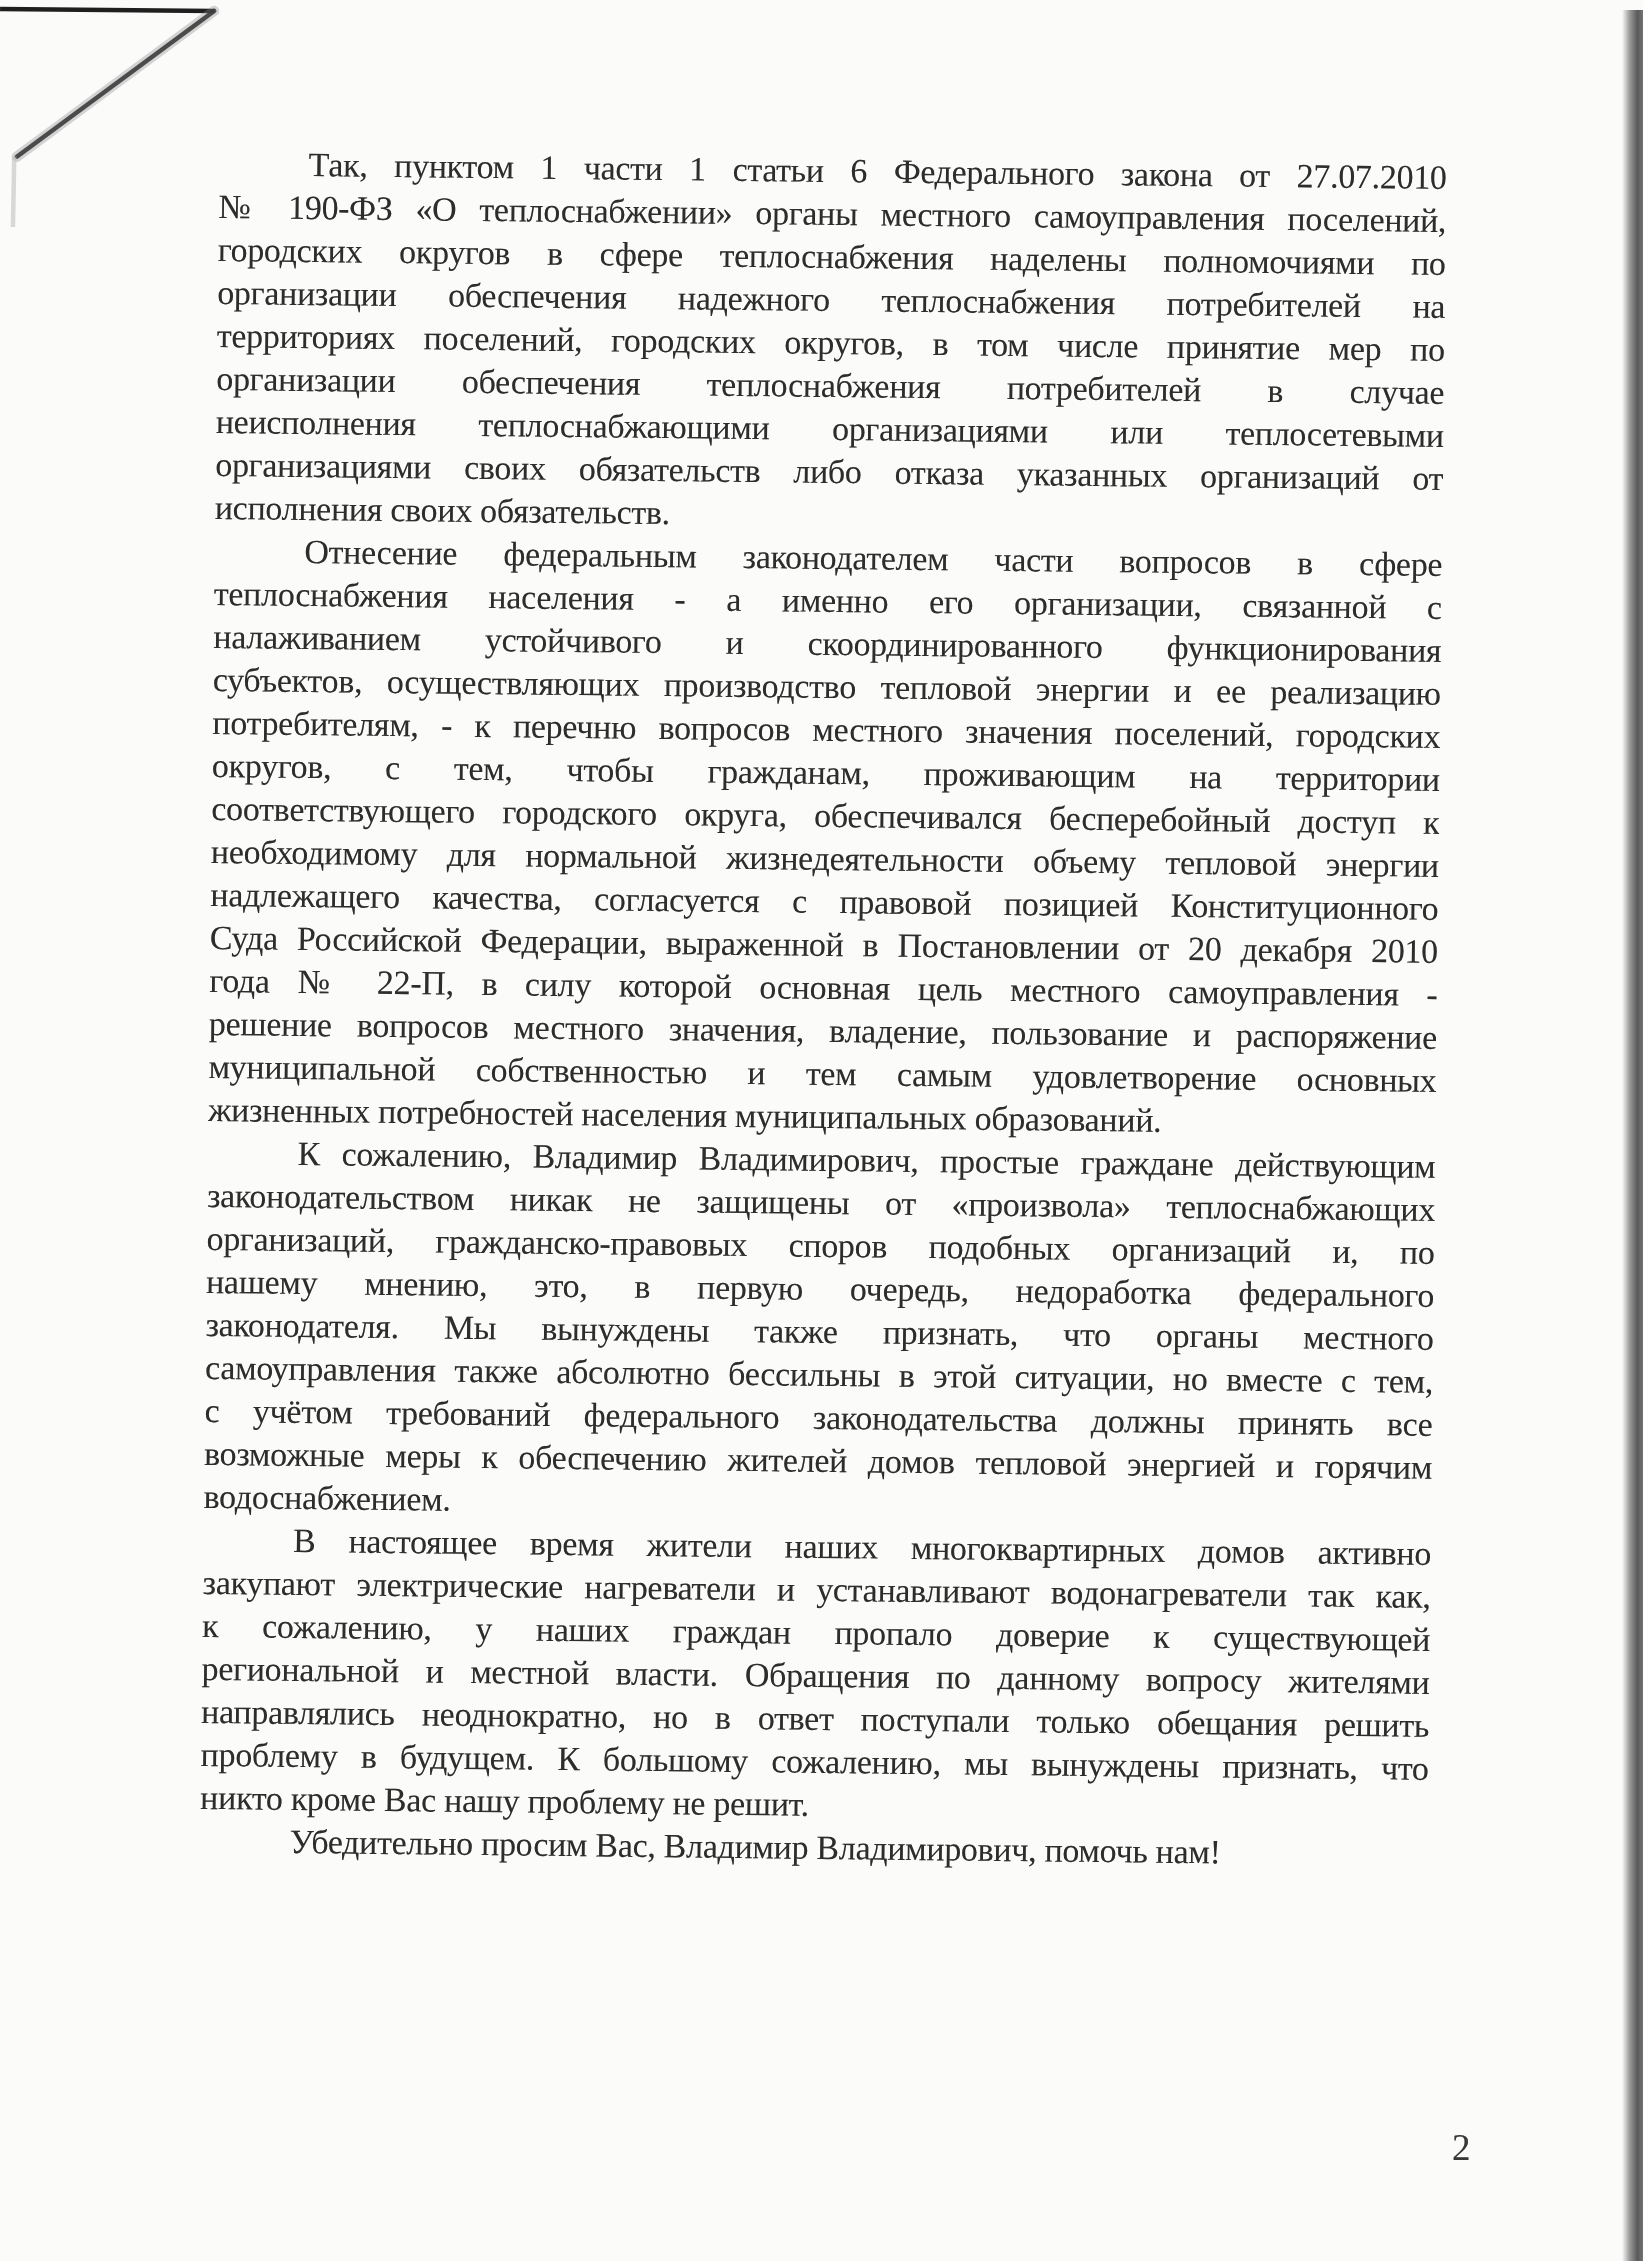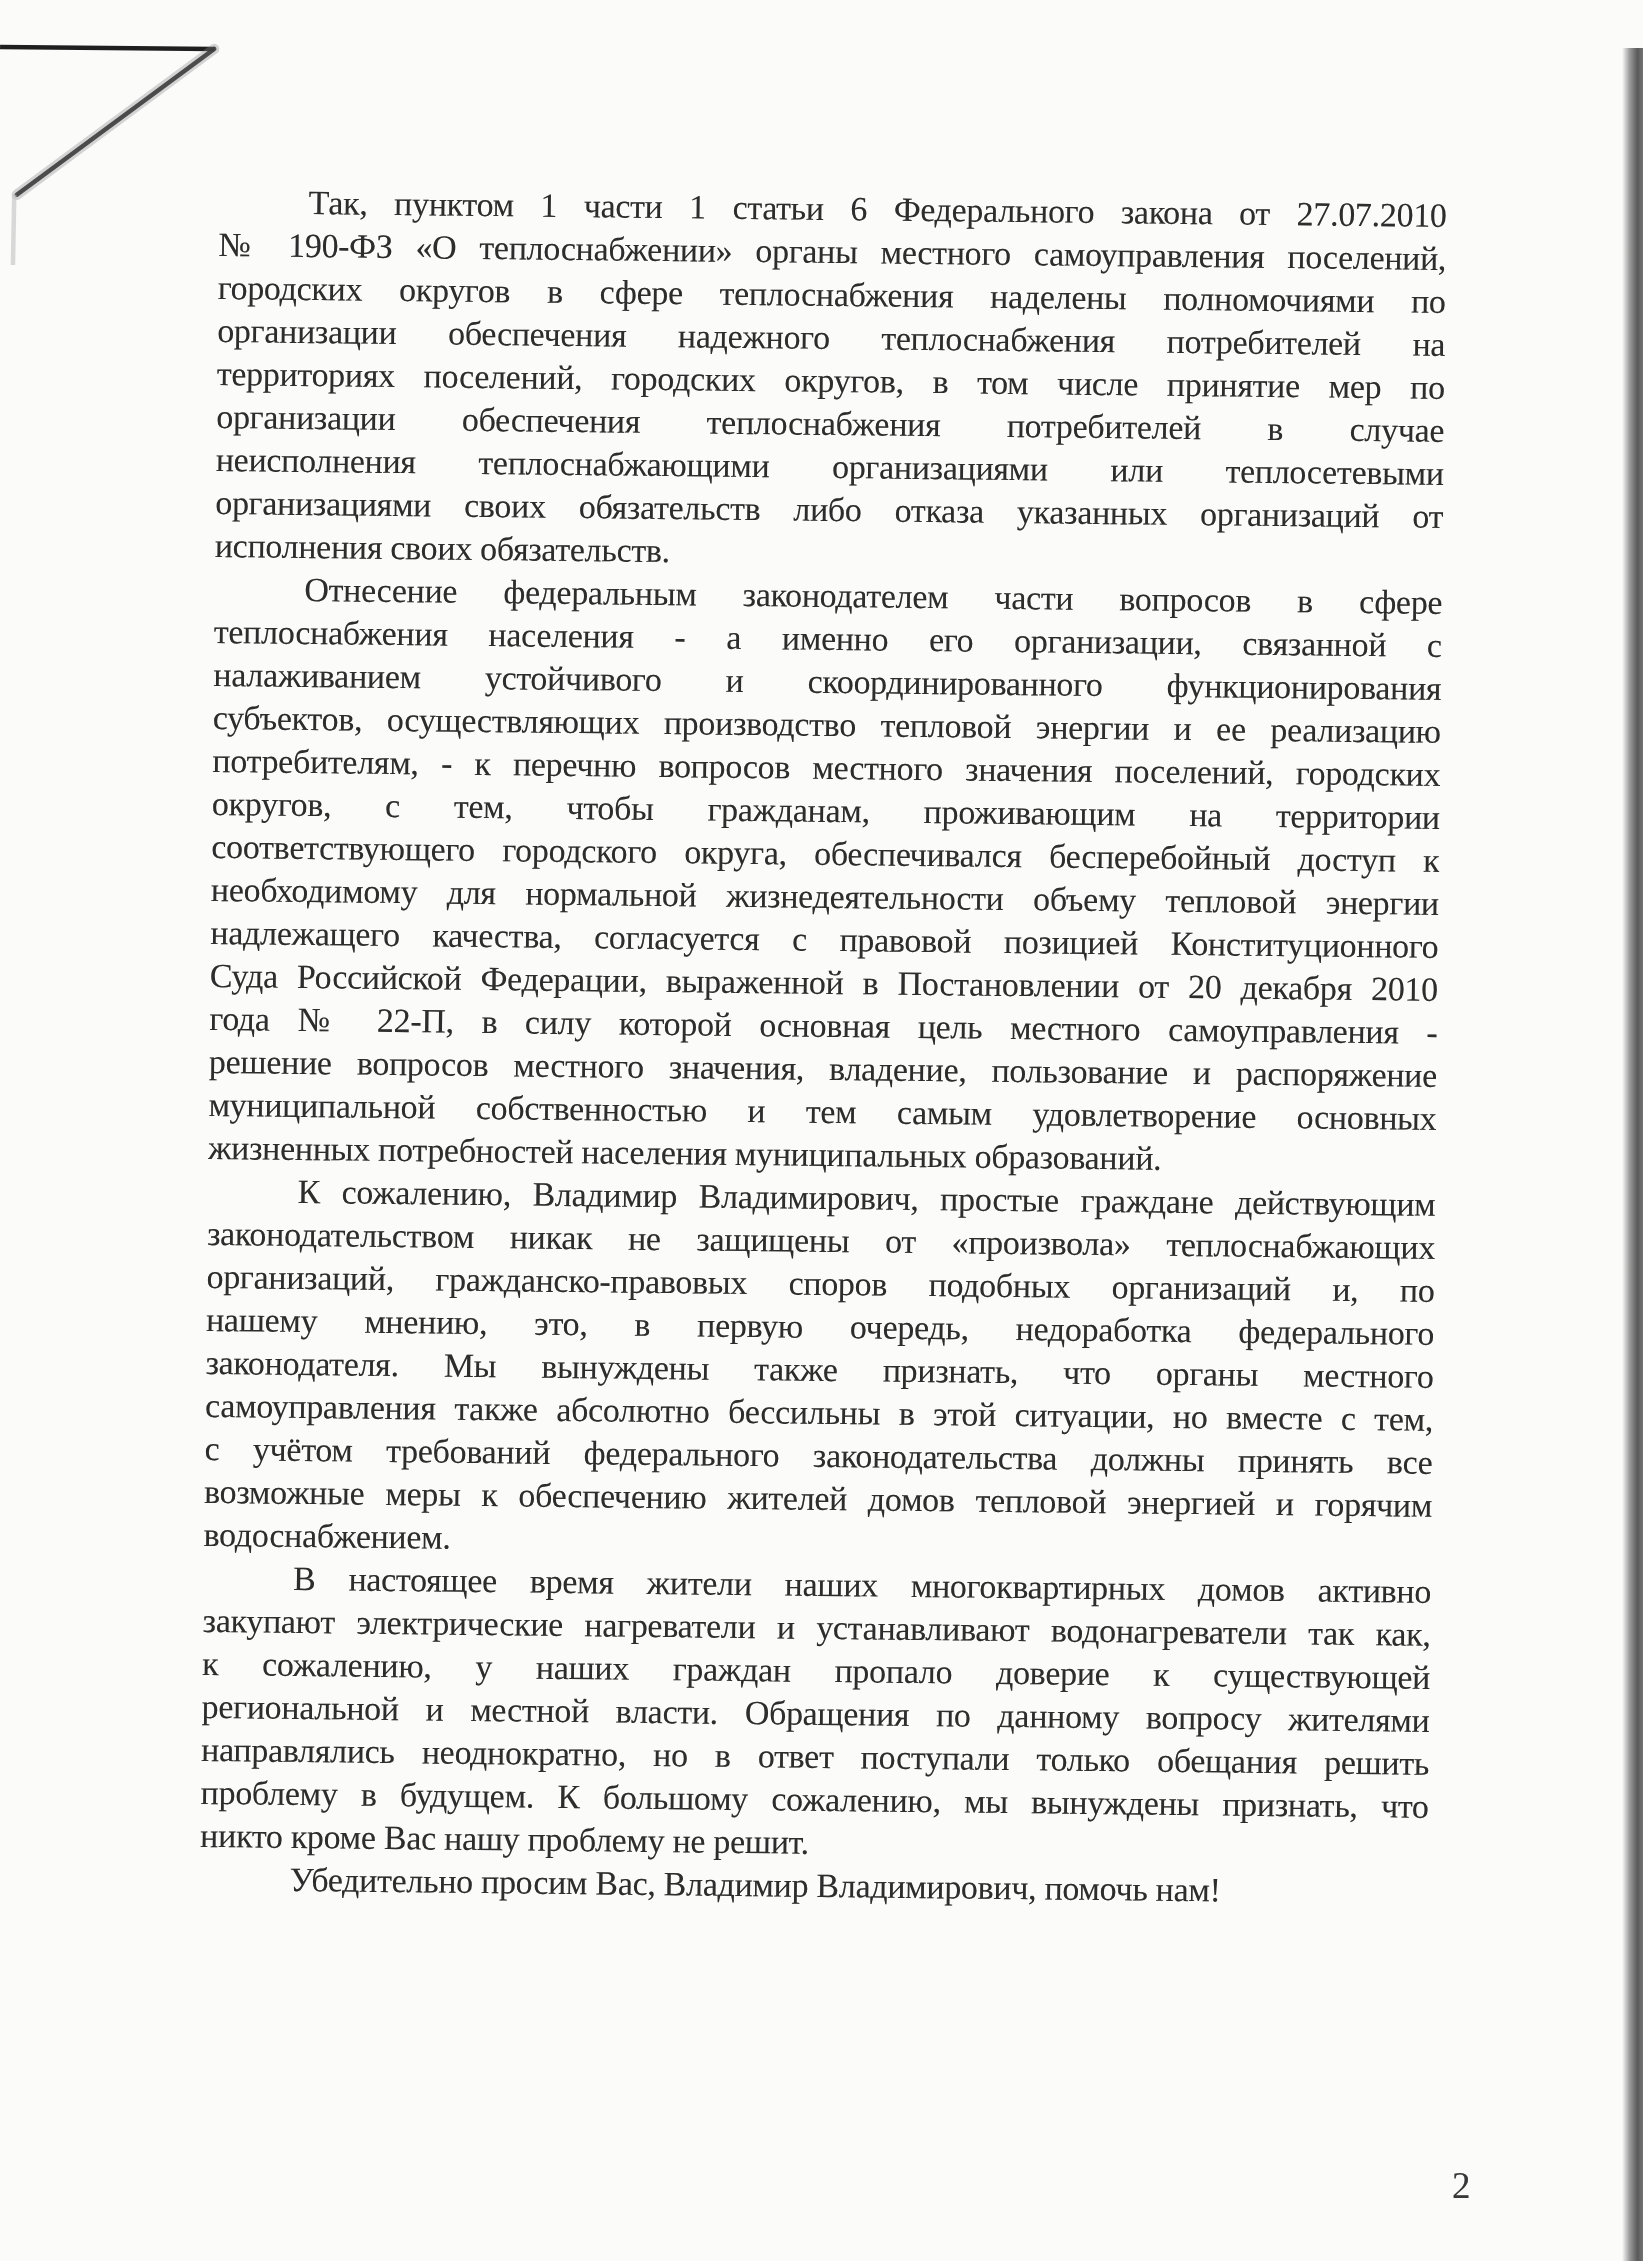--- a/index.html
+++ b/index.html
@@ -6,21 +6,21 @@
     --ink:#2d2d2d;
     --paper:#fbfbfa;
   }
   html,body{margin:0;padding:0;}
   body{
     width:1644px;height:2261px;
     background:var(--paper);
     font-family:"Liberation Serif","DejaVu Serif",serif;
     overflow:hidden;position:relative;
   }
-  .page{position:absolute;inset:0;margin-top:38px;}
+  .page{position:absolute;inset:0;}
   
   .edge-shadow{
     position:absolute;top:10.3px;right:0;width:22px;height:2251px;
     background:linear-gradient(to right, rgba(150,150,150,0) 0%, #9a9a9a 35%, #5a5a5a 70%, #787878 100%);
   }
   
   .fold-svg{position:absolute;left:0;top:0;}
   
   .text-body{
     position:absolute;left:219px;top:142px;width:1228px;

